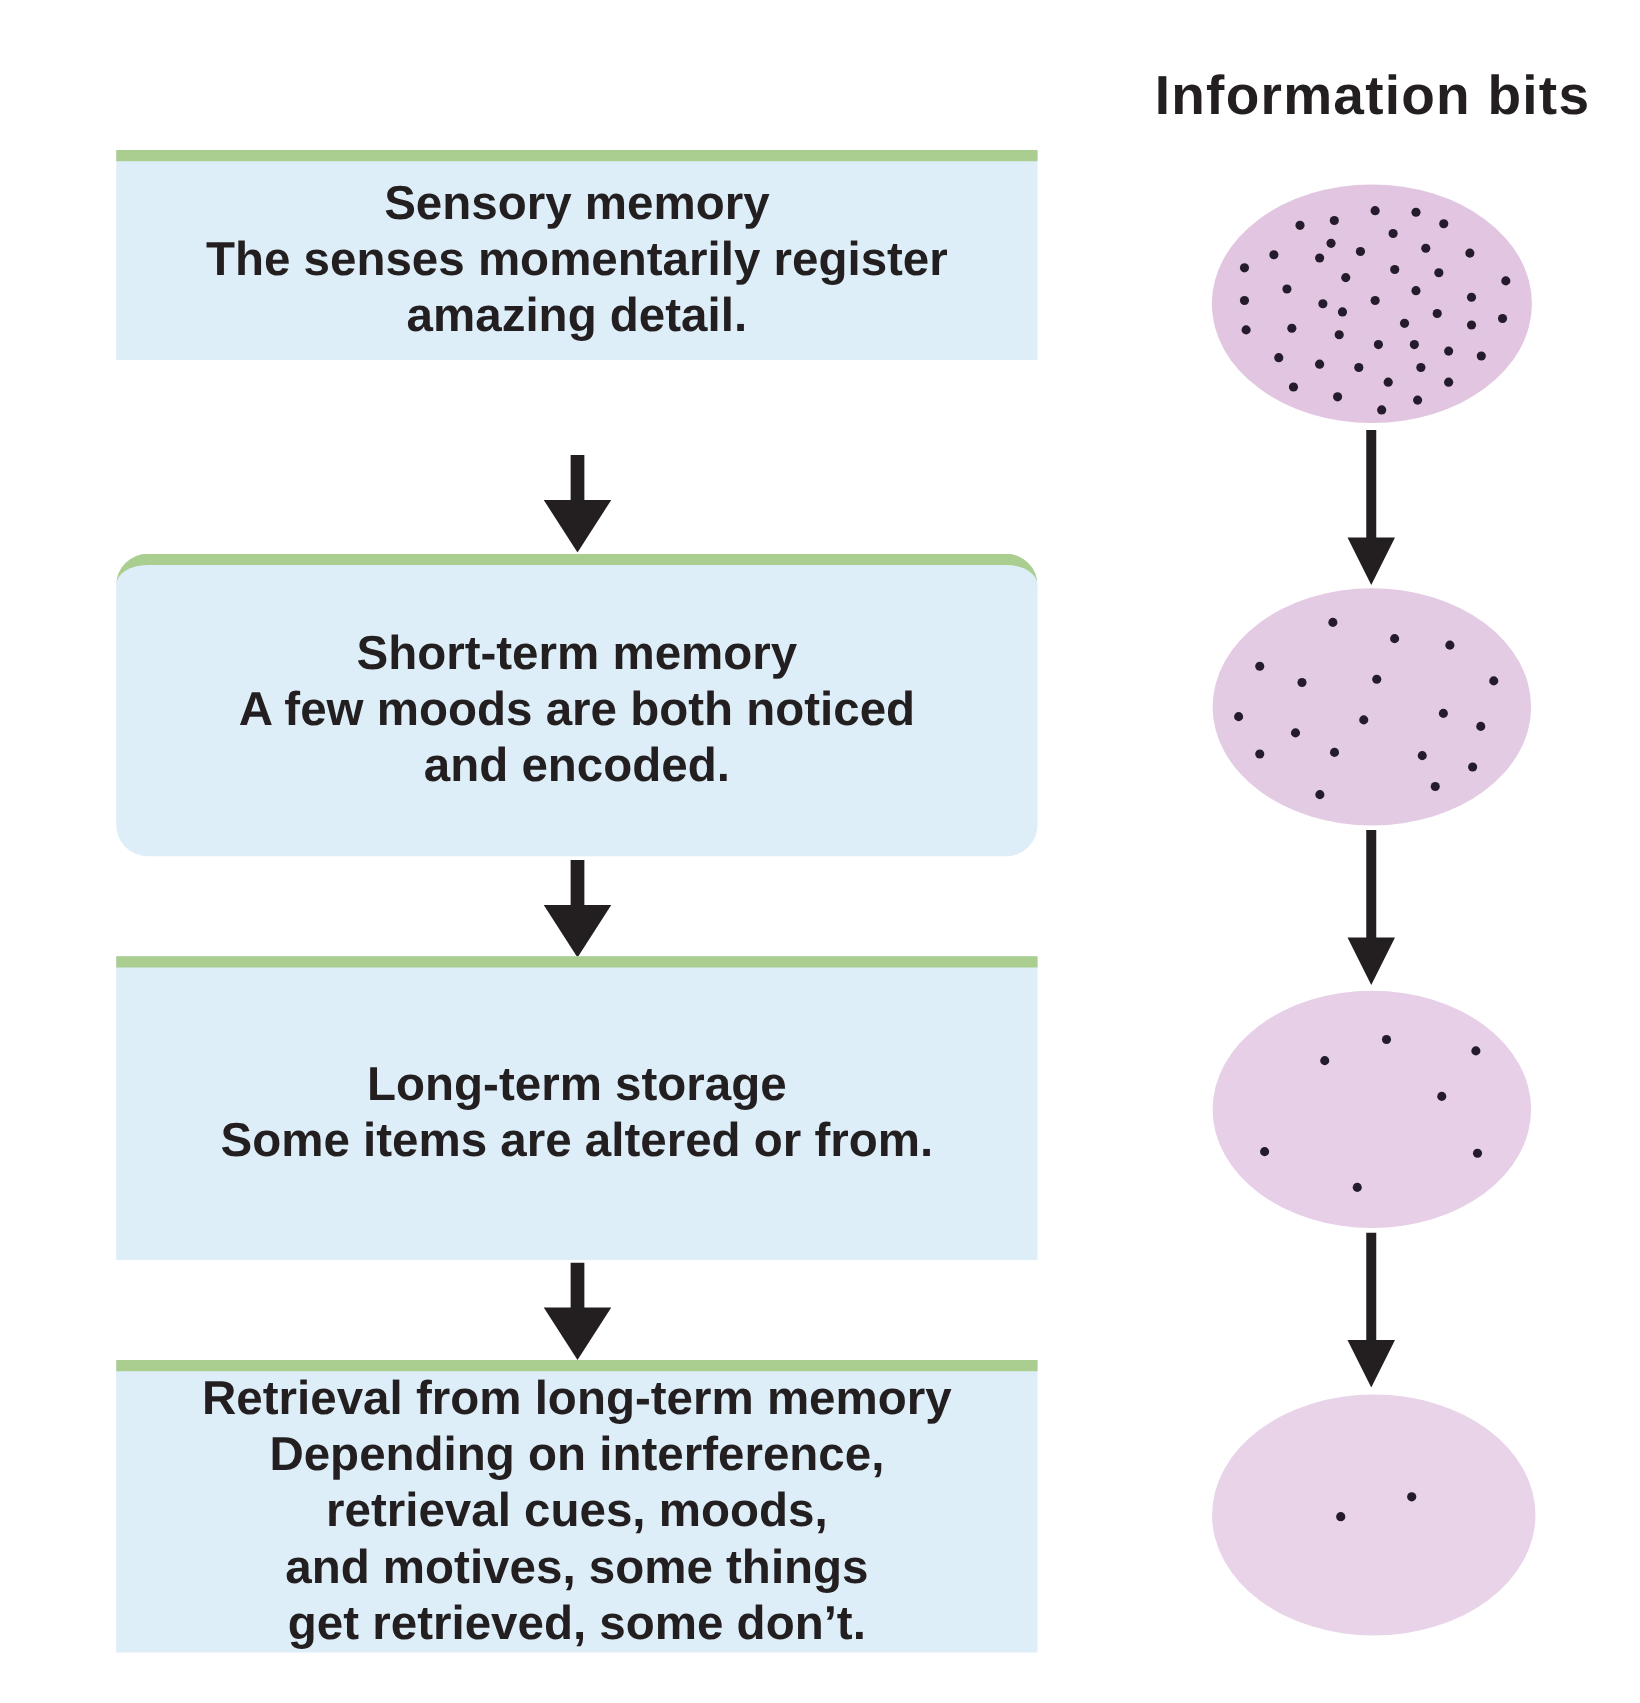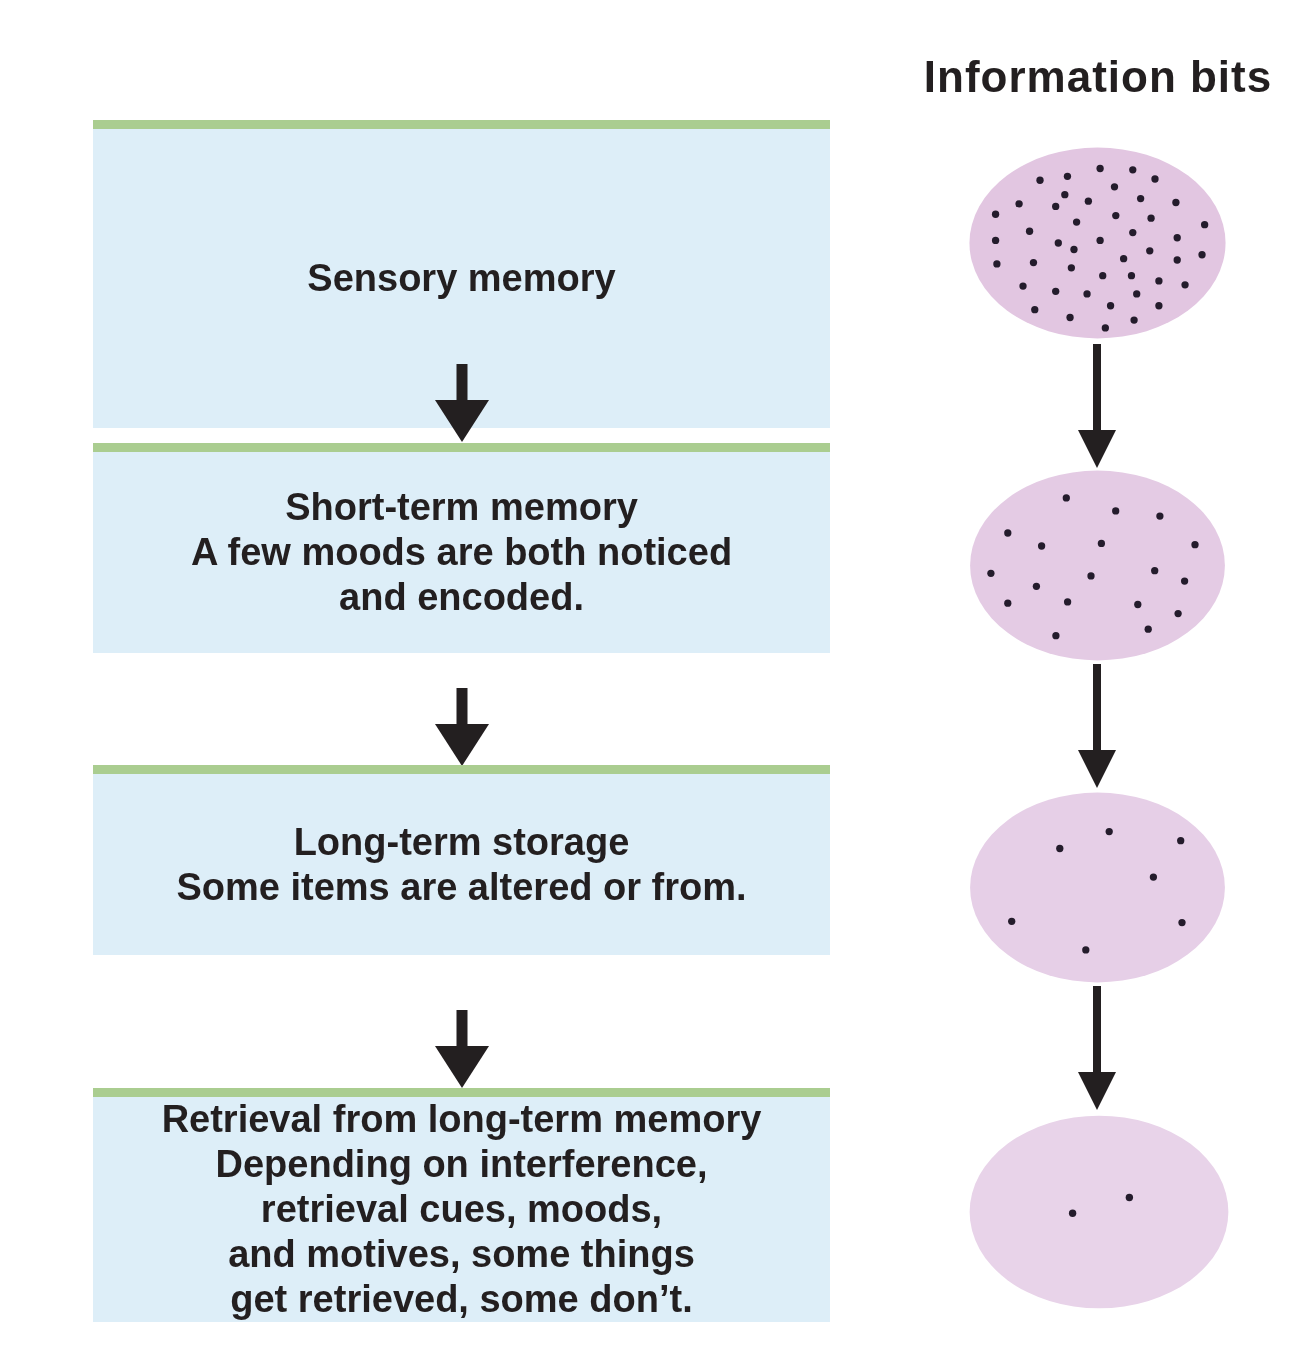--- a/index.html
+++ b/index.html
@@ -56,41 +56,43 @@
     font-weight:700;
     letter-spacing:1px;
   }
   .bits-ellipse{position:absolute;}
 </style>
 </head>
 <body>
 
 <div class="canvas">
 
-  <div class="stage-box" style="top:120px;height:308px;">
+  <div class="stage-box" style="top:120px;height:168px;">
     <div class="stage-heading">Sensory memory</div>
+    <div class="stage-body">The senses momentarily register
+amazing detail.</div>
   </div>
 
   <svg class="down-arrow" style="left:433px;top:364px;" width="58" height="78" viewBox="0 0 58 78">
     <rect x="23.5" y="0" width="11" height="40" fill="#231f20"></rect>
     <polygon points="2,36 56,36 29,78" fill="#231f20"></polygon>
   </svg>
 
-  <div class="stage-box" style="top:443px;height:210px;">
+  <div class="stage-box" style="top:443px;height:242px;border-radius:25px;">
     <div class="stage-heading">Short-term memory</div>
     <div class="stage-body">A few moods are both noticed
 and encoded.</div>
   </div>
 
   <svg class="down-arrow" style="left:433px;top:688px;" width="58" height="78" viewBox="0 0 58 78">
     <rect x="23.5" y="0" width="11" height="40" fill="#231f20"></rect>
     <polygon points="2,36 56,36 29,78" fill="#231f20"></polygon>
   </svg>
 
-  <div class="stage-box" style="top:765px;height:190px;">
+  <div class="stage-box" style="top:765px;height:243px;">
     <div class="stage-heading">Long-term storage</div>
     <div class="stage-body">Some items are altered or from.</div>
   </div>
 
   <svg class="down-arrow" style="left:433px;top:1010px;" width="58" height="78" viewBox="0 0 58 78">
     <rect x="23.5" y="0" width="11" height="40" fill="#231f20"></rect>
     <polygon points="2,36 56,36 29,78" fill="#231f20"></polygon>
   </svg>
 
   <div class="stage-box" style="top:1088px;height:234px;">

